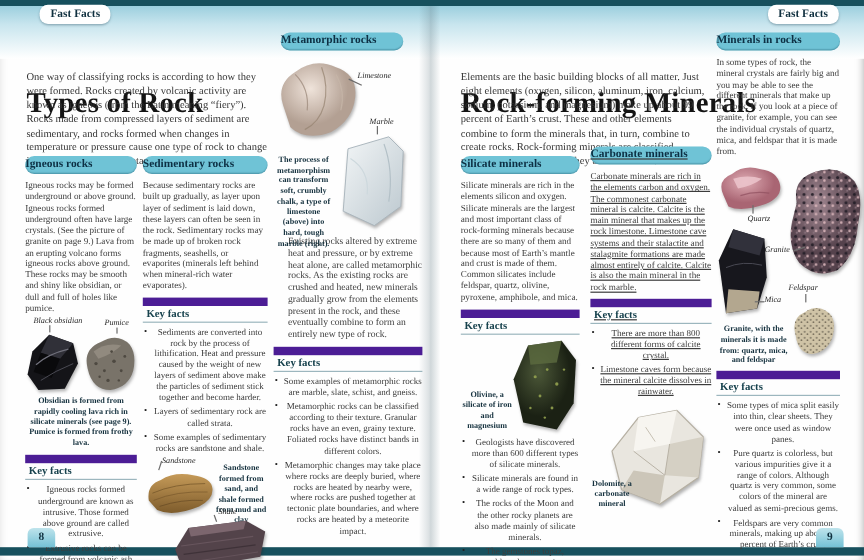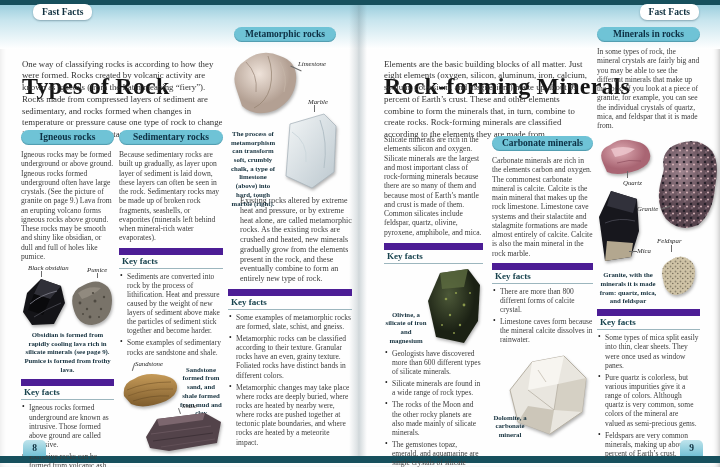--- a/index.html
+++ b/index.html
@@ -25,27 +25,27 @@
     background:linear-gradient(#bfe4ec, #74c1d5); border-radius:5px 5px 0 0;
     display:flex; align-items:center; justify-content:center;
     font-weight:bold; font-size:9.5px; color:#10303f; }
   .pagetab.l { left:23px; } .pagetab.r { left:680px; }
 
   .title { position:absolute; font-size:24px; line-height:1; color:#141414; letter-spacing:.2px;margin-top:48px; }
   .intro { position:absolute; font-size:8.8px; line-height:1.33; color:#343434; }
 
   .col { position:absolute; }
   .pill { background:#6fc3d6; color:#0d3044; font-weight:bold; font-size:9.5px;
-    text-align:center; border-radius:8px; padding:2px 0 3px;
+    text-align:left; border-radius:8px; padding:2px 0 3px;
     box-shadow: inset 0 -1px 1px rgba(8,60,80,.3); }
   .body { font-size:7.6px; line-height:1.22; margin:5px 0 0; }
   .kf { margin-top:5px; }
   .kf-title { font-size:9px; font-weight:bold; color:#17424d; margin:0 0 3px;
     border-top:7px solid #4c1d95; border-bottom:1px solid #9cb6be; padding:1px 0 2px 3px; }
-  .kf-item { position:relative; font-size:7.5px; line-height:1.22; padding-left:8px; margin-bottom:3px; }
+  .kf-item { position:relative; font-size:7.5px; line-height:1.22; padding-left:8px; margin-bottom:3px;text-align:center; }
   .kf-item::before { content:"\2022"; position:absolute; left:1px; top:-1px; color:#222; }
   .caption { font-size:6.8px; font-weight:bold; color:#16323f; line-height:1.28; }
   .caption.center { text-align:center; }
   .speclabel { position:absolute; font-size:6.8px; font-style:italic; color:#262626; white-space:nowrap; }
   .specarea { position:relative; }
   .spec { position:absolute; filter:drop-shadow(1px 2px 1.5px rgba(40,40,40,.35)); }
   .leader { position:absolute; background:#6b6b6b; }
 </style>
 </head>
 <body>
@@ -105,20 +105,21 @@
 
     </div>
   </section>
 
   <section class="col" style="left:119px; top:130px; width:104px;">
     <div class="pill">Sedimentary rocks</div>
     <p class="body">Because sedimentary rocks are built up gradually, as layer upon layer of sediment is laid down, these layers can often be seen in the rock. Sedimentary rocks may be made up of broken rock fragments, seashells, or evaporites (minerals left behind when mineral-rich water evaporates).</p>
     <div class="kf">
       <h3 class="kf-title">Key facts</h3>
       <div class="kf-item">Sediments are converted into rock by the process of lithification. Heat and pressure caused by the weight of new layers of sediment above make the particles of sediment stick together and become harder.</div>
+      <div class="kf-item">Layers of sedimentary rock are called strata.</div>
       <div class="kf-item">Some examples of sedimentary rocks are sandstone and shale.</div>
     </div>
     <div class="specarea" style="height:92px; margin-top:2px;">
       <span class="speclabel" style="left:16px; top:0;">Sandstone</span>
       <div class="leader" style="left:14px; top:3px; width:1px; height:8px; transform:rotate(18deg);"></div>
       <p class="caption center" style="position:absolute; left:60px; top:6px; width:44px; margin:0;">Sandstone formed from sand, and shale formed from mud and clay</p>
       <svg class="spec" style="left:2px; top:12px;" width="58" height="38" viewBox="0 0 58 38">
         <defs>
             <linearGradient id="gsand" x1="0" y1="0" x2="0" y2="1">
           <stop offset="0" stop-color="#c59a58"></stop>
@@ -170,34 +171,35 @@
           </defs>
         <polygon points="10,12 44,2 56,14 54,60 32,76 6,64" fill="url(#gmarb)" stroke="#a9b5bc" stroke-width="0.8"></polygon>
         <path d="M12,20 Q28,30 26,50" stroke="#cdd8dd" fill="none" stroke-width="1"></path>
         <path d="M40,8 Q48,30 44,56" stroke="#b3c0c7" fill="none" stroke-width="1"></path>
       </svg>
       <p class="caption" style="position:absolute; left:0; top:88px; width:50px; margin:0; text-align:center;">The process of metamorphism can transform soft, crumbly chalk, a type of limestone (above) into hard, tough marble (right).</p>
     </div>
     <p class="body" style="font-size:8px; margin-top:4px;margin-left:12px;">Existing rocks altered by extreme heat and pressure, or by extreme heat alone, are called metamorphic rocks. As the existing rocks are crushed and heated, new minerals gradually grow from the elements present in the rock, and these eventually combine to form an entirely new type of rock.</p>
     <div class="kf">
       <h3 class="kf-title">Key facts</h3>
-      <div class="kf-item">Some examples of metamorphic rocks are formed, slate, schist, and gneiss.</div>
+      <div class="kf-item">Some examples of metamorphic rocks are marble, slate, schist, and gneiss.</div>
       <div class="kf-item">Metamorphic rocks can be classified according to their texture. Granular rocks have an even, grainy texture. Foliated rocks have distinct bands in different colors.</div>
       <div class="kf-item">Metamorphic changes may take place where rocks are deeply buried, where rocks are heated by nearby were, where rocks are pushed together at tectonic plate boundaries, and where rocks are heated by a meteorite impact.</div>
     </div>
   </section>
 
   <div class="pagetab l">
       <span>8</span>
     </div>
 
   <h1 class="title" style="left:384px; top:26px;font-family:Liberation Serif, serif;">Rock-forming Minerals</h1>
   <p class="intro" style="left:384px; top:50px; width:208px;">Elements are the basic building blocks of all matter. Just eight elements (oxygen, silicon, aluminum, iron, calcium, sodium, potassium, and magnesium) make up about 99 percent of Earth’s crust. These and other elements combine to form the minerals that, in turn, combine to create rocks. Rock-forming minerals are classified according to the elements they are made from.</p>
 
   <section class="col" style="left:384px; top:130px; width:99px;">
+    <div class="pill">Silicate minerals</div>
     <p class="body">Silicate minerals are rich in the elements silicon and oxygen. Silicate minerals are the largest and most important class of rock-forming minerals because there are so many of them and because most of Earth’s mantle and crust is made of them. Common silicates include feldspar, quartz, olivine, pyroxene, amphibole, and mica.</p>
     <div class="kf" style="margin-top:6px;">
       <h3 class="kf-title">Key facts</h3>
       <div class="specarea" style="height:82px;">
         <p class="caption center" style="position:absolute; left:0; top:44px; width:44px; margin:0;">Olivine, a silicate of iron and magnesium</p>
         <svg class="spec" style="left:42px; top:0;" width="56" height="78" viewBox="0 0 56 78">
           <defs>
               <radialGradient id="olg" cx="40%" cy="35%">
             <stop offset="0" stop-color="#4c5838"></stop>
                 <stop offset="1" stop-color="#1b2114"></stop>
@@ -217,21 +219,21 @@
           </g>
         </svg>
       </div>
       <div class="kf-item">Geologists have discovered more than 600 different types of silicate minerals.</div>
       <div class="kf-item">Silicate minerals are found in a wide range of rock types.</div>
       <div class="kf-item">The rocks of the Moon and the other rocky planets are also made mainly of silicate minerals.</div>
       <div class="kf-item">The gemstones topaz, emerald, and aquamarine are single crystals of silicate minerals (see page 10).</div>
     </div>
   </section>
 
-  <section class="col" style="left:492px; top:136px; width:101px;">
+  <section class="col" style="left:492px; top:122px; width:101px;text-decoration:underline;">
     <div class="pill">Carbonate minerals</div>
     <p class="body">Carbonate minerals are rich in the elements carbon and oxygen. The commonest carbonate mineral is calcite. Calcite is the main mineral that makes up the rock limestone. Limestone cave systems and their stalactite and stalagmite formations are made almost entirely of calcite. Calcite is also the main mineral in the rock marble.</p>
     <div class="kf">
       <h3 class="kf-title">Key facts</h3>
       <div class="kf-item">There are more than 800 different forms of calcite crystal.</div>
       <div class="kf-item">Limestone caves form because the mineral calcite dissolves in rainwater.</div>
     </div>
     <div class="specarea" style="height:100px;">
       <svg class="spec" style="left:6px; top:2px;" width="96" height="88" viewBox="0 0 96 88">
         <polygon points="12,40 34,12 66,6 88,28 84,62 52,84 20,72" fill="#e9e6df" stroke="#b6b0a3" stroke-width="1"></polygon>

